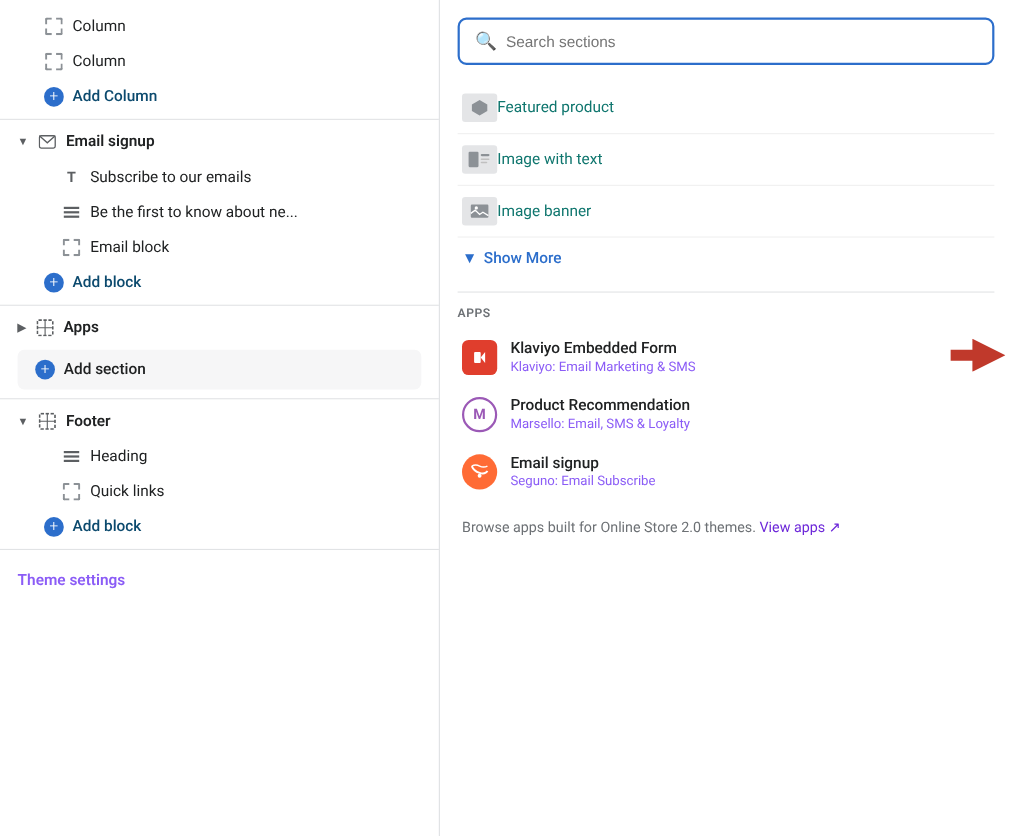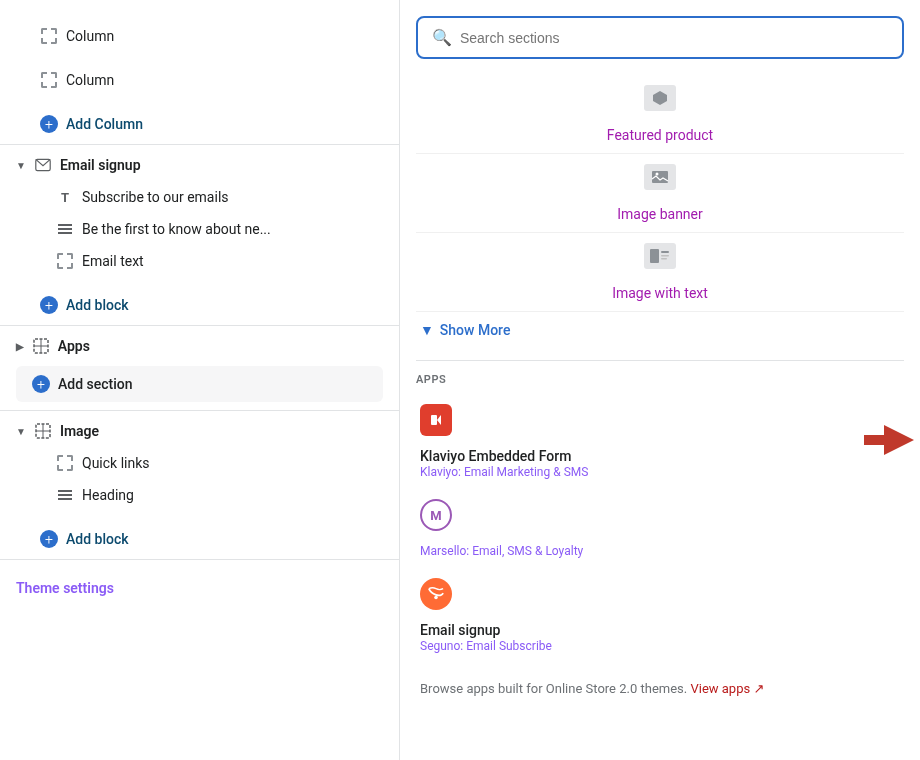--- a/index.html
+++ b/index.html
@@ -29,21 +29,20 @@
       align-items: center;
       padding: 7px 16px;
       font-size: 14px;
       color: #202223;
       cursor: pointer;
       gap: 8px;
     }
 
     .tree-item-child {
       padding-left: 40px;
-      margin-top: 12px;
     }
 
     .tree-item-grandchild {
       padding-left: 56px;
     }
 
     .tree-icon {
       width: 18px;
       height: 18px;
       display: flex;
@@ -162,27 +161,26 @@
       background: transparent;
     }
 
     .section-list {
       padding: 4px 0;
     }
 
     .section-list-item {
       display: flex;
       align-items: center;
-      gap: 16px;
+      gap: 0;
       padding: 10px 4px;
       font-size: 14px;
-      color: #a21caf;
+      color: #0f766e;
       cursor: pointer;
       border-bottom: 1px solid #f0f0f0;
-      flex-direction: column;
     }
 
     .section-thumb {
       width: 32px;
       height: 26px;
       background: #e4e5e7;
       border-radius: 3px;
       display: flex;
       align-items: center;
       justify-content: center;
@@ -215,21 +213,20 @@
     }
 
     .app-item {
       display: flex;
       align-items: flex-start;
       gap: 12px;
       padding: 10px 4px;
       cursor: pointer;
       border-radius: 4px;
       position: relative;
-      flex-direction: column;
     }
 
     .app-icon {
       width: 32px;
       height: 32px;
       border-radius: 6px;
       display: flex;
       align-items: center;
       justify-content: center;
       flex-shrink: 0;
@@ -246,21 +243,21 @@
     .app-sub { font-size: 12px; color: #8b5cf6; margin-top: 1px; }
 
     .browse-text {
       font-size: 13px;
       color: #6d7175;
       margin-top: 12px;
       padding: 4px;
       line-height: 1.5;
     }
     .browse-text a {
-      color: #b91c1c;
+      color: #6d28d9;
       text-decoration: none;
     }
   </style>
 </head>
 <body>
 
 <div class="left-panel">
 
   <div class="tree-item tree-item-child">
     <div class="tree-icon">
@@ -309,21 +306,21 @@
           <span></span>
         </div>
     </div>
     <span>Be the first to know about ne...</span>
   </div>
 
   <div class="tree-item tree-item-grandchild">
     <div class="tree-icon">
       <div class="icon-dashed-square"></div>
     </div>
-    <span>Email text</span>
+    <span>Email block</span>
   </div>
 
   <div class="tree-item tree-item-child">
     <div class="icon-add-circle">+</div>
     <span class="add-label">Add block</span>
   </div>
 
   <div class="divider"></div>
 
   <div class="section-header">
@@ -347,39 +344,39 @@
 
   <div class="section-header">
     <span class="chevron">▼</span>
     <div class="tree-icon">
       <svg width="16" height="16" viewBox="0 0 16 16" fill="none">
         <rect x="1" y="1" width="14" height="14" rx="1" stroke="#5c5f62" stroke-width="1.5" stroke-dasharray="3 1.5" fill="none"></rect>
         <line x1="8" y1="1" x2="8" y2="15" stroke="#5c5f62" stroke-width="1"></line>
         <line x1="1" y1="8" x2="15" y2="8" stroke="#5c5f62" stroke-width="1"></line>
       </svg>
     </div>
-    <span>Image</span>
+    <span>Footer</span>
   </div>
 
   <div class="tree-item tree-item-grandchild">
     <div class="tree-icon">
+      <div class="icon-lines">
+          <span></span>
+          <span></span>
+          <span></span>
+        </div>
+    </div>
+    <span>Heading</span>
+  </div>
+
+  <div class="tree-item tree-item-grandchild">
+    <div class="tree-icon">
       <div class="icon-dashed-square"></div>
     </div>
     <span>Quick links</span>
-  </div>
-
-  <div class="tree-item tree-item-grandchild">
-    <div class="tree-icon">
-      <div class="icon-lines">
-          <span></span>
-          <span></span>
-          <span></span>
-        </div>
-    </div>
-    <span>Heading</span>
   </div>
 
   <div class="tree-item tree-item-child">
     <div class="icon-add-circle">+</div>
     <span class="add-label">Add block</span>
   </div>
 
   <div class="divider"></div>
 
   <div class="theme-settings">Theme settings</div>
@@ -393,45 +390,45 @@
   </div>
 
   <div class="section-list">
     <div class="section-list-item">
       <div class="section-thumb">
         <svg width="18" height="18" viewBox="0 0 18 18" fill="none">
           <polygon points="9,2 16,6 16,12 9,16 2,12 2,6" fill="#8c9196"></polygon>
         </svg>
       </div>
       <span>Featured product</span>
-    </div>
-
-    <div class="section-list-item">
-      <div class="section-thumb">
-        <svg width="18" height="14" viewBox="0 0 18 14" fill="none">
-          <rect x="1" y="1" width="16" height="12" rx="1" fill="#8c9196"></rect>
-          <path d="M1 9l4-3 4 4 3-2 5 3" stroke="white" stroke-width="1.2" fill="none"></path>
-          <circle cx="6" cy="4" r="1.5" fill="white"></circle>
-        </svg>
-      </div>
-      <span>Image banner</span>
     </div>
 
     <div class="section-list-item">
       <div class="section-thumb">
         <svg width="22" height="16" viewBox="0 0 22 16" fill="none">
           <rect x="1" y="1" width="9" height="14" rx="1" fill="#8c9196"></rect>
           <rect x="12" y="3" width="8" height="2" rx="1" fill="#8c9196"></rect>
           <rect x="12" y="7" width="8" height="1.5" rx="0.75" fill="#c0c0c0"></rect>
           <rect x="12" y="10" width="6" height="1.5" rx="0.75" fill="#c0c0c0"></rect>
         </svg>
       </div>
       <span>Image with text</span>
     </div>
 
+    <div class="section-list-item">
+      <div class="section-thumb">
+        <svg width="18" height="14" viewBox="0 0 18 14" fill="none">
+          <rect x="1" y="1" width="16" height="12" rx="1" fill="#8c9196"></rect>
+          <path d="M1 9l4-3 4 4 3-2 5 3" stroke="white" stroke-width="1.2" fill="none"></path>
+          <circle cx="6" cy="4" r="1.5" fill="white"></circle>
+        </svg>
+      </div>
+      <span>Image banner</span>
+    </div>
+
     <div class="show-more">
       <span>▼</span>
       <span>Show More</span>
     </div>
   </div>
 
   <div class="apps-divider">
     <div class="apps-label">APPS</div>
 
     <div class="app-item" style="position:relative;">
@@ -450,20 +447,21 @@
       <div style="position:absolute; right:-10px; top:50%; transform:translateY(-50%);">
         <svg width="50" height="30" viewBox="0 0 50 30">
           <polygon points="50,15 20,0 20,10 0,10 0,20 20,20 20,30" fill="#c0392b"></polygon>
         </svg>
       </div>
     </div>
 
     <div class="app-item">
       <div class="app-icon marsello-icon" style="background:#fff;border:2px solid #9b59b6;border-radius:50%;color:#9b59b6;font-weight:bold;font-size:13px;">M</div>
       <div class="app-info">
+        <div class="app-name">Product Recommendation</div>
         <div class="app-sub">Marsello: Email, SMS &amp; Loyalty</div>
       </div>
     </div>
 
     <div class="app-item">
       <div class="app-icon seguno-icon" style="background:#ff6b35;border-radius:50%;display:flex;align-items:center;justify-content:center;">
         <svg width="18" height="16" viewBox="0 0 20 18" fill="none">
           <path d="M2 3 C2 3 4 8 10 10 C16 12 18 8 18 8" stroke="white" stroke-width="2" fill="none"></path>
           <path d="M2 3 Q6 1 10 3 Q14 5 18 3" stroke="white" stroke-width="1.5" fill="none"></path>
           <circle cx="10" cy="13" r="2" fill="white"></circle>

